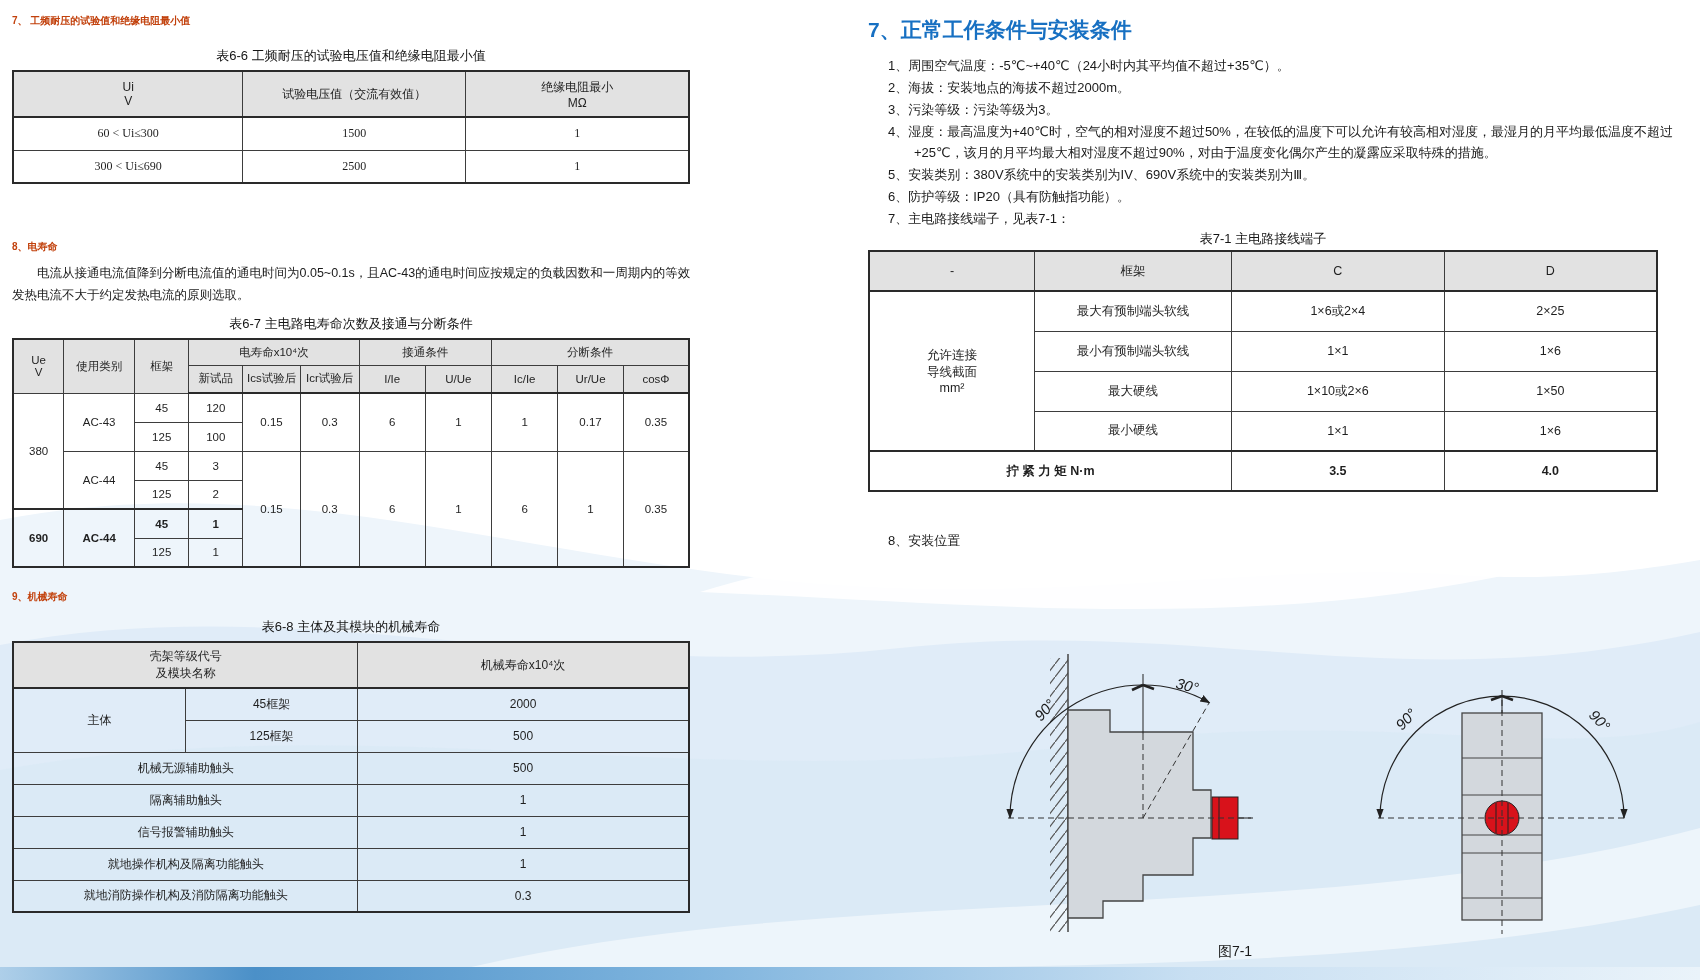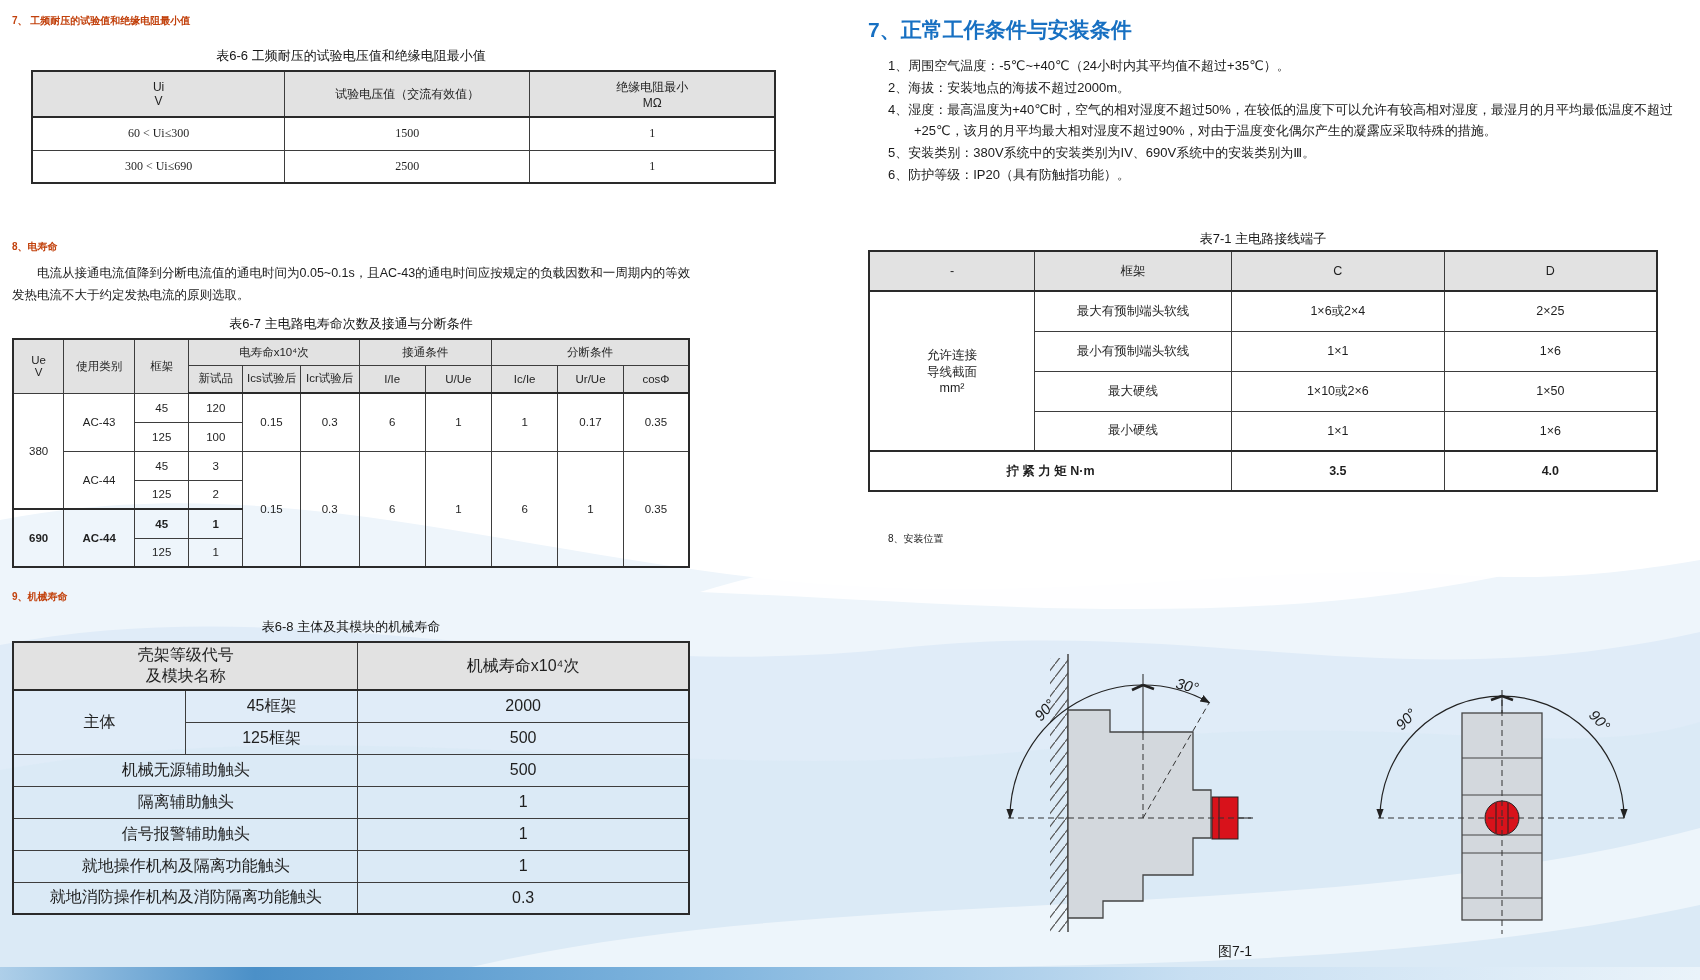--- a/index.html
+++ b/index.html
@@ -13,30 +13,30 @@
   .tbl-caption { text-align:center; font-size:13px; color:#151515; }
   .para { font-size:12.5px; color:#1a1a1a; line-height:1.72; text-indent:2em; }
 
   table { border-collapse:collapse; table-layout:fixed; border:2px solid #2a2a2a; }
   th, td { border:1px solid #3d3d3d; text-align:center; vertical-align:middle;
            color:#1f1f1f; font-weight:normal; padding:2px 3px; background:transparent; }
   th { background:#e2e2e2; }
   .thick-bottom th, .thick-bottom td { border-bottom:2px solid #2a2a2a; }
   .thick-top th, .thick-top td { border-top:2px solid #2a2a2a;font-weight:bold; }
 
-  .t66 { width:745px; font-size:12px;margin-left:19px; }
+  .t66 { width:678px; font-size:12px; }
   .t66 thead tr { height:46px; }
   .t66 tbody tr { height:33px;font-family:Liberation Serif, serif; }
 
   .t67 { width:678px; font-size:11.5px; }
   .t67 .hdr1 { height:26px; }
   .t67 .hdr2 { height:28px; }
   .t67 tbody tr { height:29px; }
 
-  .t68 { width:678px; font-size:16px; }
+  .t68 { width:678px; font-size:12px; }
   .t68 thead tr { height:46px; }
   .t68 tbody tr { height:32px; }
 
   .t71 { width:790px; font-size:12.5px; }
   .t71 tr { height:40px; }
 
   .cond-item { font-size:13px; color:#1a1a1a; line-height:21px; padding-left:2em; text-indent:-2em; margin-bottom:1px; }
 
   .fig-caption { position:absolute; font-size:14px; color:#1a1a1a; text-align:center; z-index:1; }
   .bottom-bar { position:absolute; left:0; bottom:0; width:1700px; height:13px; z-index:2;
@@ -233,23 +233,25 @@
         <td>0.3</td>
       </tr>
     </tbody>
   </table>
 
   <div class="col sec-title-blue" style="left:868px; top:16px;">7、正常工作条件与安装条件</div>
 
   <div class="col" style="left:888px; top:55px; width:802px;">
     <div class="cond-item">1、周围空气温度：-5℃~+40℃（24小时内其平均值不超过+35℃）。</div>
     <div class="cond-item">2、海拔：安装地点的海拔不超过2000m。</div>
+    <div class="cond-item">3、污染等级：污染等级为3。</div>
     <div class="cond-item">4、湿度：最高温度为+40℃时，空气的相对湿度不超过50%，在较低的温度下可以允许有较高相对湿度，最湿月的月平均最低温度不超过+25℃，该月的月平均最大相对湿度不超过90%，对由于温度变化偶尔产生的凝露应采取特殊的措施。</div>
     <div class="cond-item">5、安装类别：380V系统中的安装类别为IV、690V系统中的安装类别为Ⅲ。</div>
     <div class="cond-item">6、防护等级：IP20（具有防触指功能）。</div>
+    <div class="cond-item">7、主电路接线端子，见表7-1：</div>
   </div>
 
   <div class="col tbl-caption" style="left:868px; top:210px; width:790px;margin-top:20px;">表7-1 主电路接线端子</div>
 
   <table class="t71 col" style="left:868px; top:250px;">
     <colgroup>
         <col style="width:21%">
         <col style="width:25%">
         <col style="width:27%">
         <col style="width:27%">
@@ -289,21 +291,21 @@
         <td>1×6</td>
       </tr>
       <tr class="thick-top">
         <td colspan="2">拧  紧  力  矩 N·m</td>
         <td>3.5</td>
         <td>4.0</td>
       </tr>
     </tbody>
   </table>
 
-  <div class="col" style="left:888px; top:532px; font-size:10px; color:#1a1a1a;">8、安装位置</div>
+  <div class="col" style="left:888px; top:532px; font-size:13px; color:#1a1a1a;">8、安装位置</div>
 
   <svg class="col" style="left:985px; top:612px;" width="280" height="330" viewBox="0 0 280 330">
     <defs>
       <pattern id="hatchL" patternUnits="userSpaceOnUse" width="10" height="13">
         <line x1="10" y1="0" x2="0" y2="13" stroke="#555" stroke-width="1.2"></line>
       </pattern>
       <marker id="arrow" viewBox="0 0 10 10" refX="9" refY="5" markerWidth="8.5" markerHeight="8.5" orient="auto-start-reverse">
         <path d="M0,1.4 L10,5 L0,8.6 Z" fill="#222"></path>
       </marker>
     </defs>

